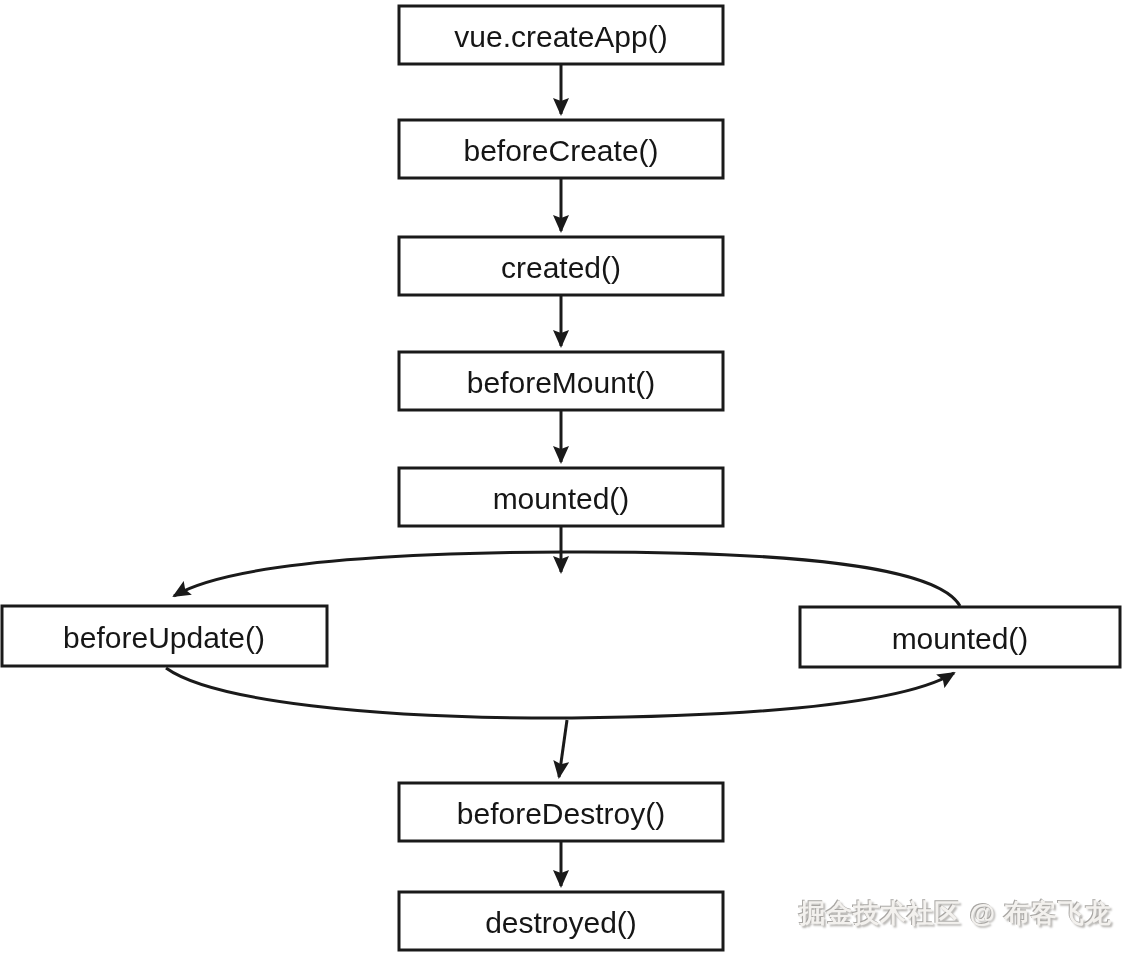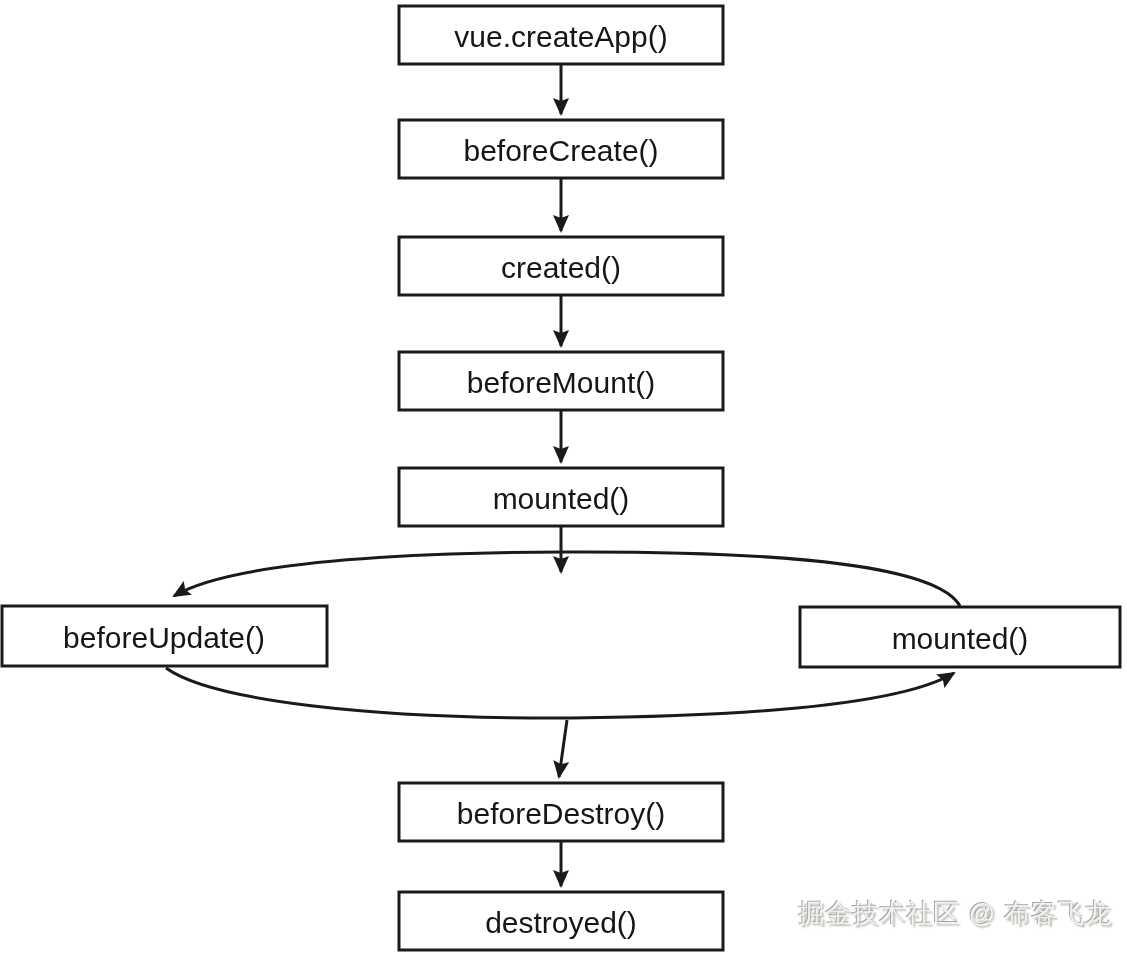--- a/index.html
+++ b/index.html
@@ -33,21 +33,21 @@
     stroke: #1a1a1a;
     stroke-width: 3;
     fill: none;
     marker-end: url(#arrowhead);
   }
   .watermark {
     position: absolute;
     right: 15px;
     top: 896px;
     font-size: 26px;
-    font-weight: normal;
+    font-weight: bold;
     letter-spacing: 1px;
     color: #f3f1ee;
     text-shadow: -1px -1px 0 #a8a6a3, 2px 2px 2px #b8b6b3;
     white-space: nowrap;
   }
 </style>
 </head>
 <body>
 
 <div class="canvas">

